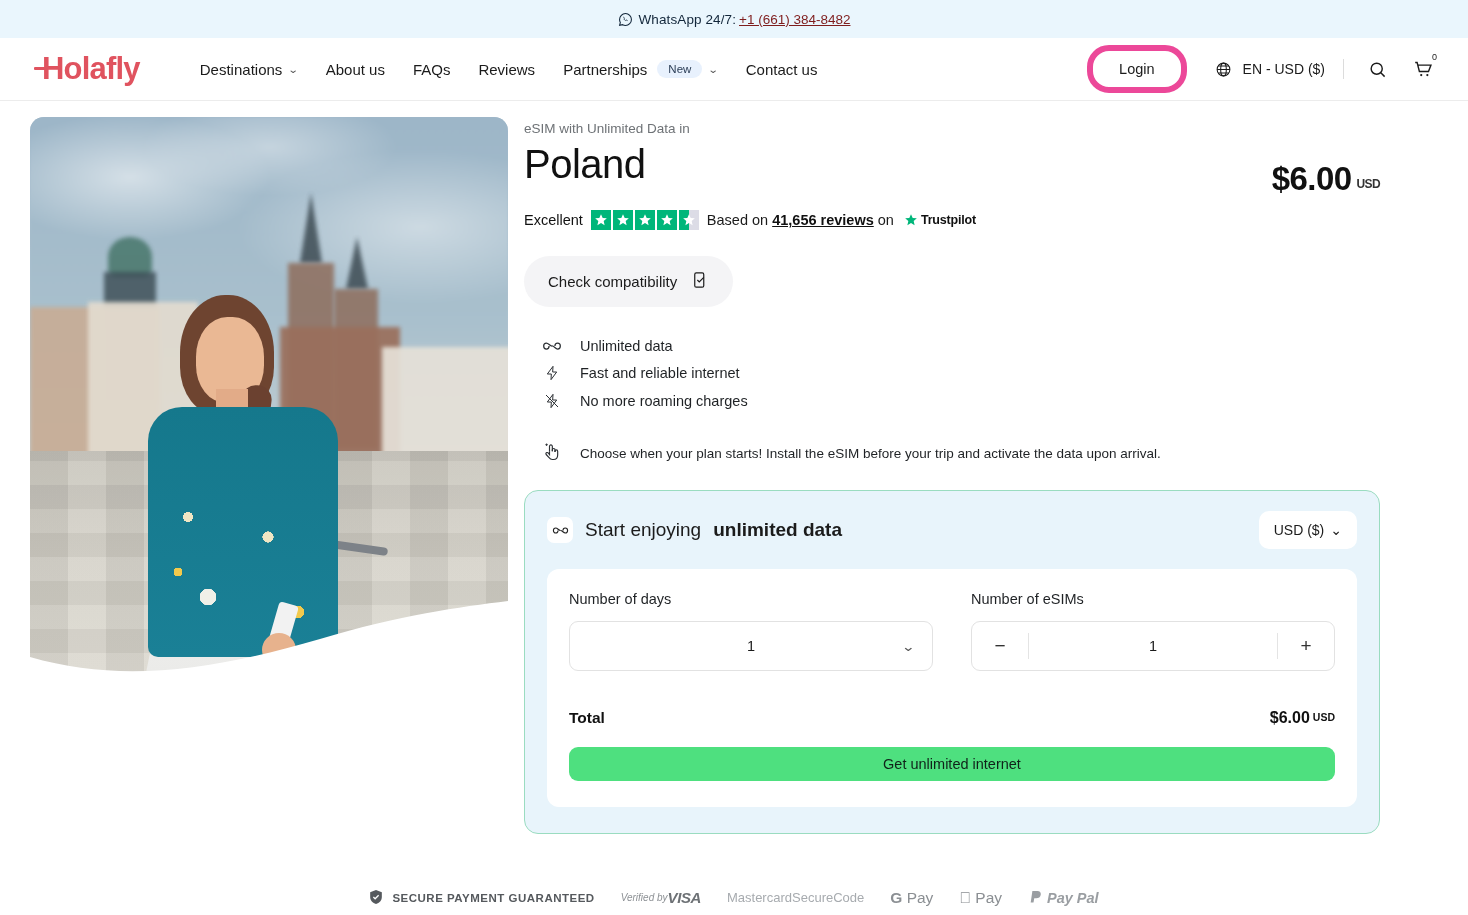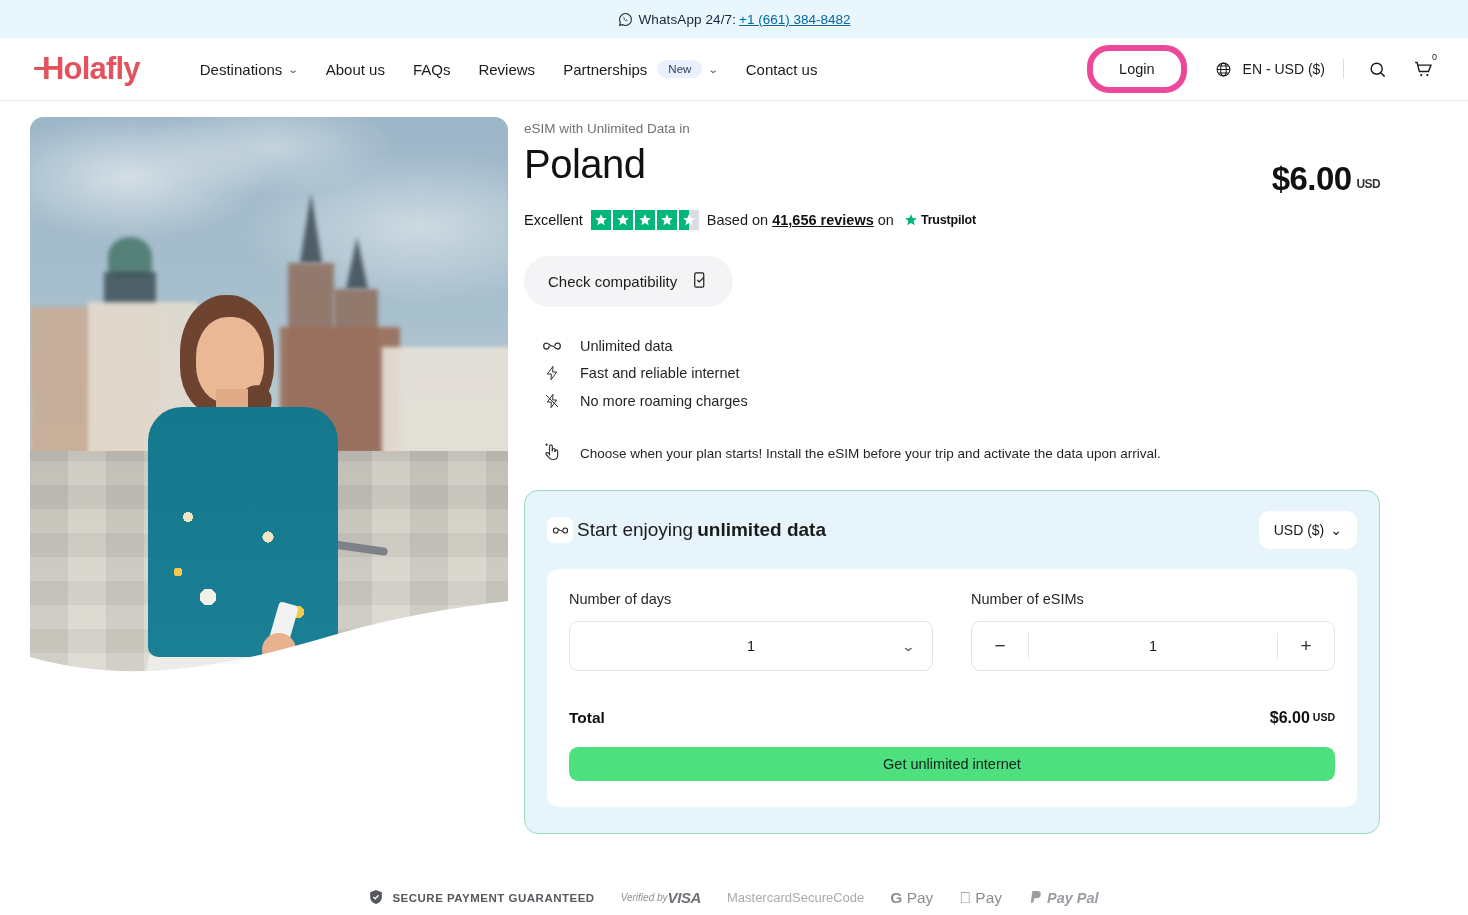--- a/index.html
+++ b/index.html
@@ -23,21 +23,21 @@
     font-size: 13.5px;
     color: #12263a;
   }
   .topbar .wa-icon {
     width: 15px; height: 15px;
     margin-right: 6px;
     display: inline-flex; align-items: center; justify-content: center;
   }
   .topbar .wa-text { letter-spacing: .1px; }
   .topbar .wa-phone {
-    color: #0369a1;
+    color: #7f1d1d;
     margin-left: 3px;
   }
 
   
   .nav {
     height: 63px;
     border-bottom: 1px solid #ececec;
     display: flex;
     align-items: center;
     padding: 0 30px 0 38px;
@@ -353,21 +353,21 @@
     margin-top: 24px;
     border: 1px solid #9adcc0;
     background: #e8f4fb;
     border-radius: 14px;
     padding: 20px 22px 26px;
   }
   .buy-head {
     display: flex; align-items: center; justify-content: space-between;
   }
   .buy-title {
-    display: flex; align-items: center; gap: 4px;
+    display: flex; align-items: center; gap: 12px;
     font-size: 19px; color: #1b1b1b; font-weight: 400;
   }
   .buy-title b { font-weight: 700; }
   .inf-chip {
     width: 26px; height: 26px; border-radius: 7px; background: #fff;
     display: inline-flex; align-items: center; justify-content: center;
     font-size: 15px; color: #222;
   }
   .cur-sel {
     background: #fff; border: none; border-radius: 10px;

